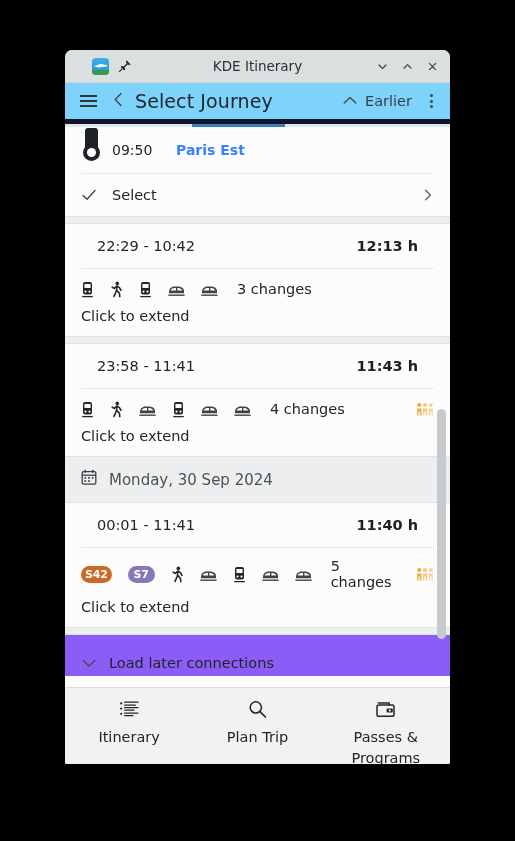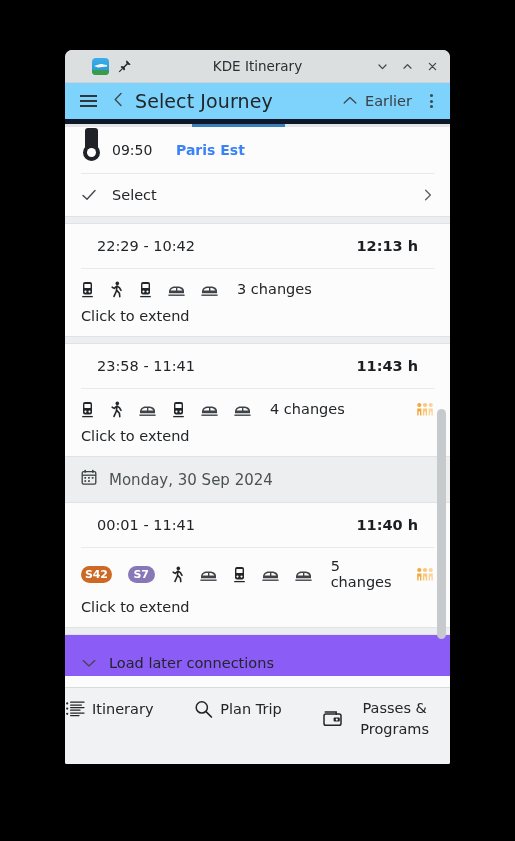--- a/index.html
+++ b/index.html
@@ -282,21 +282,21 @@
     height: 77px;
     background: #f1f2f3;
     border-top: 1px solid #d9dcdd;
     display: flex;
     align-items: flex-start;
     padding-top: 10px;
   }
   .nav-item {
     flex: 1;
     display: flex;
-    flex-direction: row;
+    flex-direction: column;
     align-items: center;
     gap: 6px;
   }
   .nav-icon { height: 23px; display: flex; align-items: center; justify-content: center; }
   .nav-label {
     font-size: 14.5px;
     color: #232629;
     text-align: center;
     line-height: 1.42;
     max-width: 92px;

